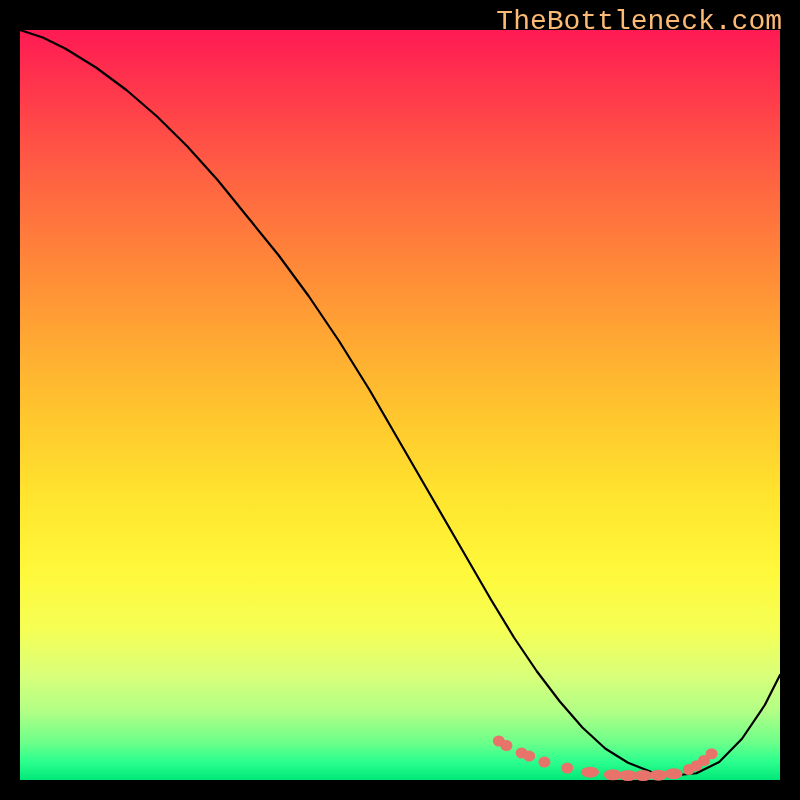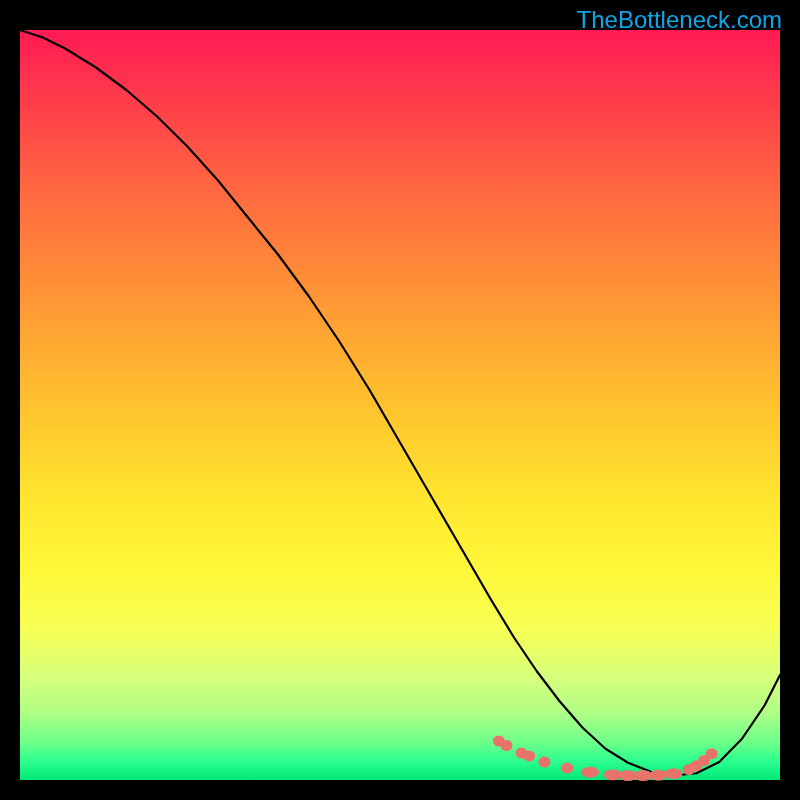--- a/index.html
+++ b/index.html
@@ -7,23 +7,23 @@
   .outer {
     width: 800px;
     height: 800px;
     background: #000;
     position: relative;
   }
   .watermark {
     position: absolute;
     top: 6px;
     right: 18px;
-    color: #0ea5e9;
-    font-family: Liberation Sans, sans-serif;
-    font-size: 24px;
+    color: #fdba74;
+    font-family: Liberation Mono, monospace;
+    font-size: 28px;
     font-weight: 400;
     letter-spacing: 0px;
   }
   .plot {
     position: absolute;
     left: 20px;
     top: 30px;
     width: 760px;
     height: 750px;
     background: linear-gradient(

